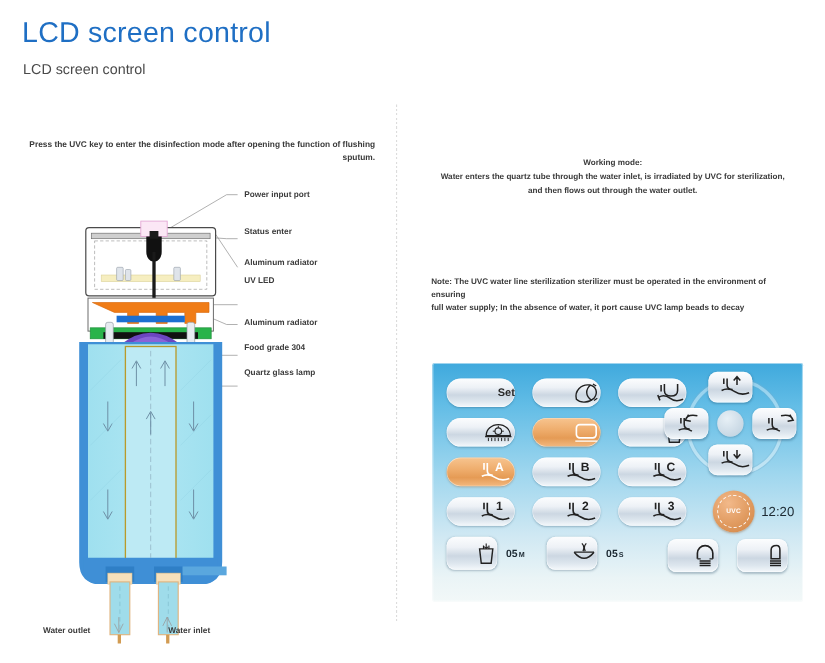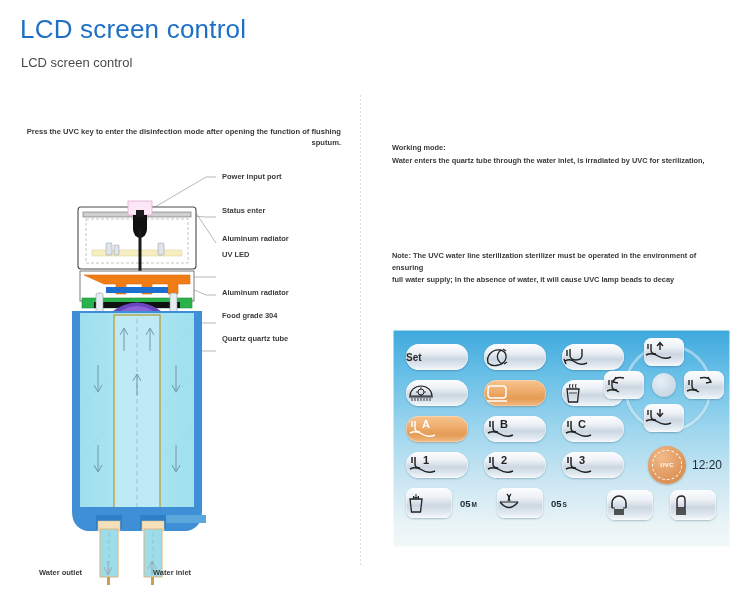--- a/index.html
+++ b/index.html
@@ -30,39 +30,39 @@
   .lead-text{
     position:absolute;left:21px;top:126px;width:320px;
     font-size:7.6px;line-height:11px;color:#3a3a3a;font-weight:bold;text-align:right;
   }
 
   .diagram{position:absolute;left:10px;top:155px;width:340px;height:430px;}
   .diagram svg{display:block;}
 
   
   .rt-block{position:absolute;font-size:7.4px;line-height:11.5px;color:#3a3a3a;font-weight:bold;}
-  .rt-work{left:392px;top:142px;width:330px;}
+  .rt-work{left:392px;top:142px;width:330px;text-align:center;}
   .rt-note{left:392px;top:250px;width:330px;}
   .rt-block p{margin:0 0 1px 0;}
 
   
   .lcd{
     position:absolute;left:393px;top:330px;width:337px;height:217px;
     background:linear-gradient(to bottom,#3fa9dd 0%,#63bde6 18%,#9ed6ee 46%,#cfe8f3 72%,#eaf4f6 90%,#f2f8f8 100%);
     border-radius:2px;
     box-shadow:0 0 0 1px rgba(255,255,255,.5) inset;
     overflow:hidden;
   }
 
   .btn{
     position:absolute;
     background:linear-gradient(to bottom,#fcfdfe 0%,#edf1f6 32%,#ccd7e2 58%,#dde6ee 80%,#f4f8fb 100%);
     border-radius:999px;
     box-shadow:0 1px 2px rgba(10,50,80,.28), 0 0 0 .5px rgba(255,255,255,.75) inset;
-    display:flex;align-items:center;justify-content:flex-start;
+    display:flex;align-items:center;justify-content:flex-end;
   }
   .btn.sq{border-radius:8px;}
   .btn.on{
     background:linear-gradient(to bottom,#f7c48f 0%,#efae6e 40%,#e59b55 70%,#f2b87f 100%);
     box-shadow:0 1px 2px rgba(120,60,10,.3), 0 0 0 .5px rgba(255,255,255,.55) inset;
   }
   .btn .lbl{
     font-size:10px;font-weight:bold;color:#2b2b2b;
     font-family:"Liberation Sans", sans-serif;
   }
@@ -213,33 +213,34 @@
       </g>
     </svg>
   </div>
 
   <div class="wlbl" style="left:222px;top:172px;">Power input port</div>
   <div class="wlbl" style="left:222px;top:206px;">Status enter</div>
   <div class="wlbl" style="left:222px;top:234px;">Aluminum radiator</div>
   <div class="wlbl" style="left:222px;top:250px;">UV LED</div>
   <div class="wlbl" style="left:222px;top:288px;">Aluminum radiator</div>
   <div class="wlbl" style="left:222px;top:311px;">Food grade 304</div>
-  <div class="wlbl" style="left:222px;top:334px;">Quartz quartz tube</div>
+  <div class="wlbl" style="left:222px;top:334px;">Quartz glass lamp</div>
 
   <div class="wlbl" style="left:39px;top:568px;">Water outlet</div>
   <div class="wlbl" style="left:153px;top:568px;">Water inlet</div>
 
   <div class="rt-block rt-work">
     <p>Working mode:</p>
     <p>Water enters the quartz tube through the water inlet, is irradiated by UVC for sterilization,</p>
+    <p>and then flows out through the water outlet.</p>
   </div>
 
   <div class="rt-block rt-note">
     <p>Note: The UVC water line sterilization sterilizer must be operated in the environment of ensuring</p>
-    <p>full water supply; In the absence of water, it will cause UVC lamp beads to decay</p>
+    <p>full water supply; In the absence of water, it port cause UVC lamp beads to decay</p>
   </div>
 
   <div class="lcd">
 
     <div class="btn" style="left:13px;top:14px;width:62px;height:26px;">
       <span class="lbl">Set</span>
     </div>
 
     <div class="btn" style="left:91px;top:14px;width:62px;height:26px;">
       <span>

